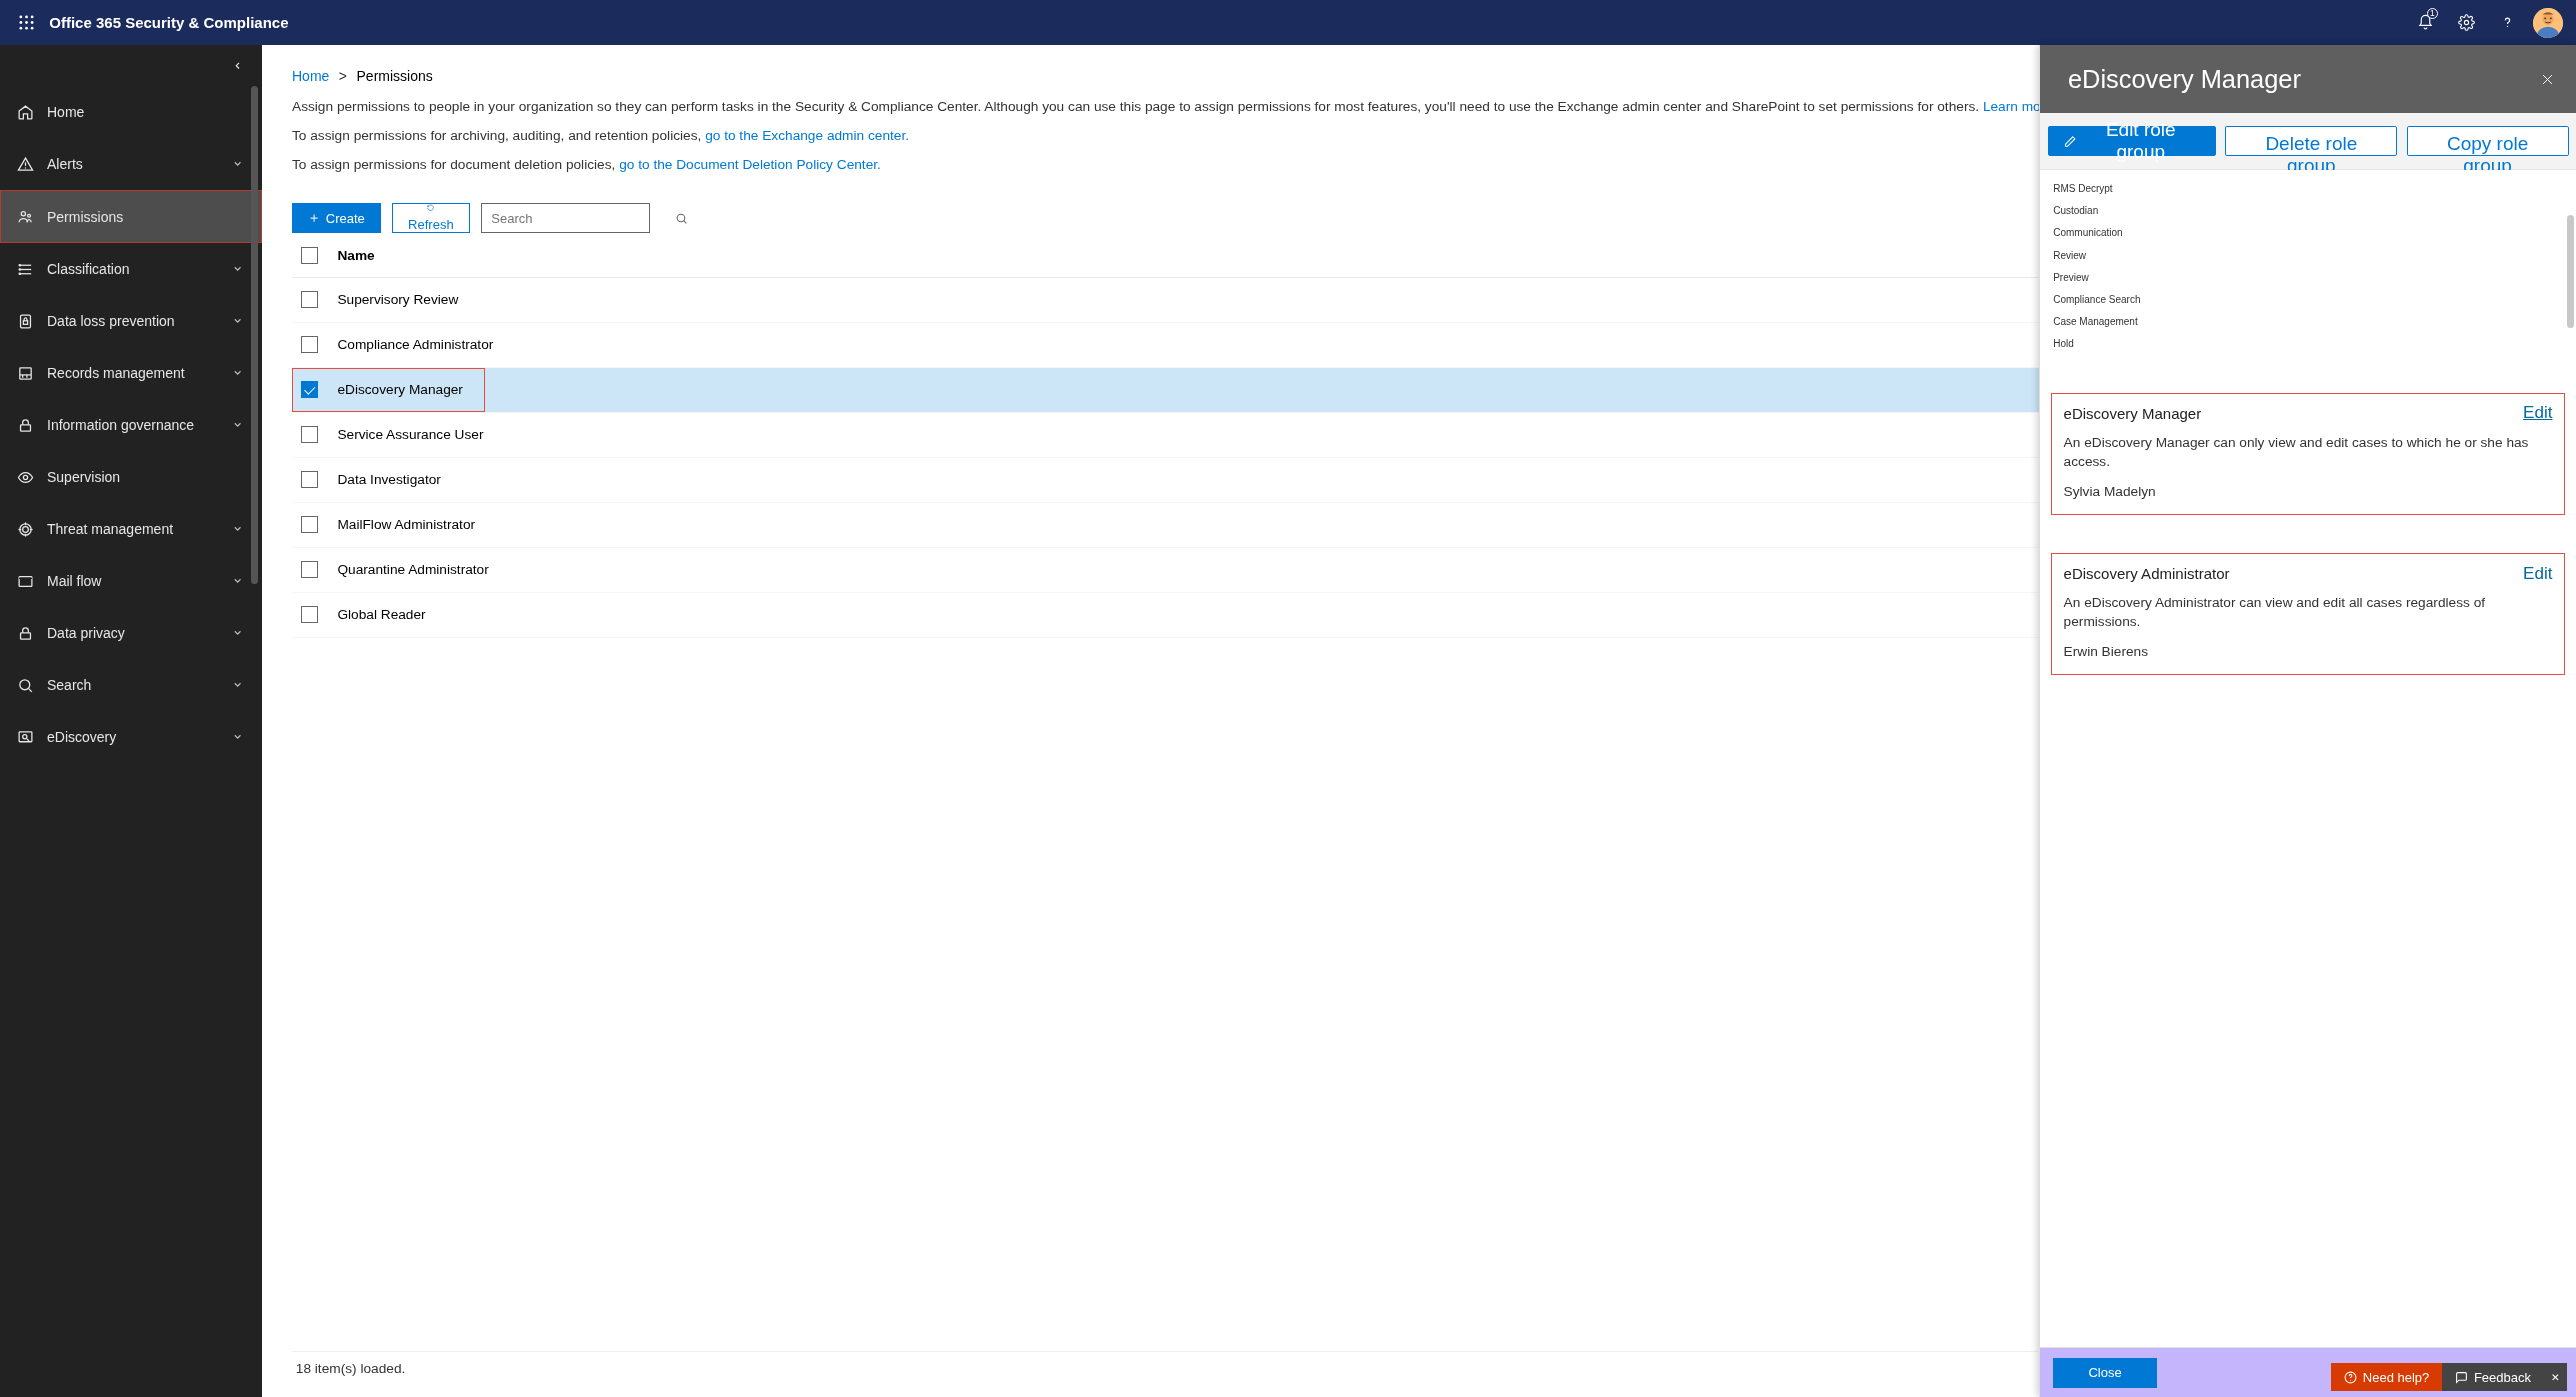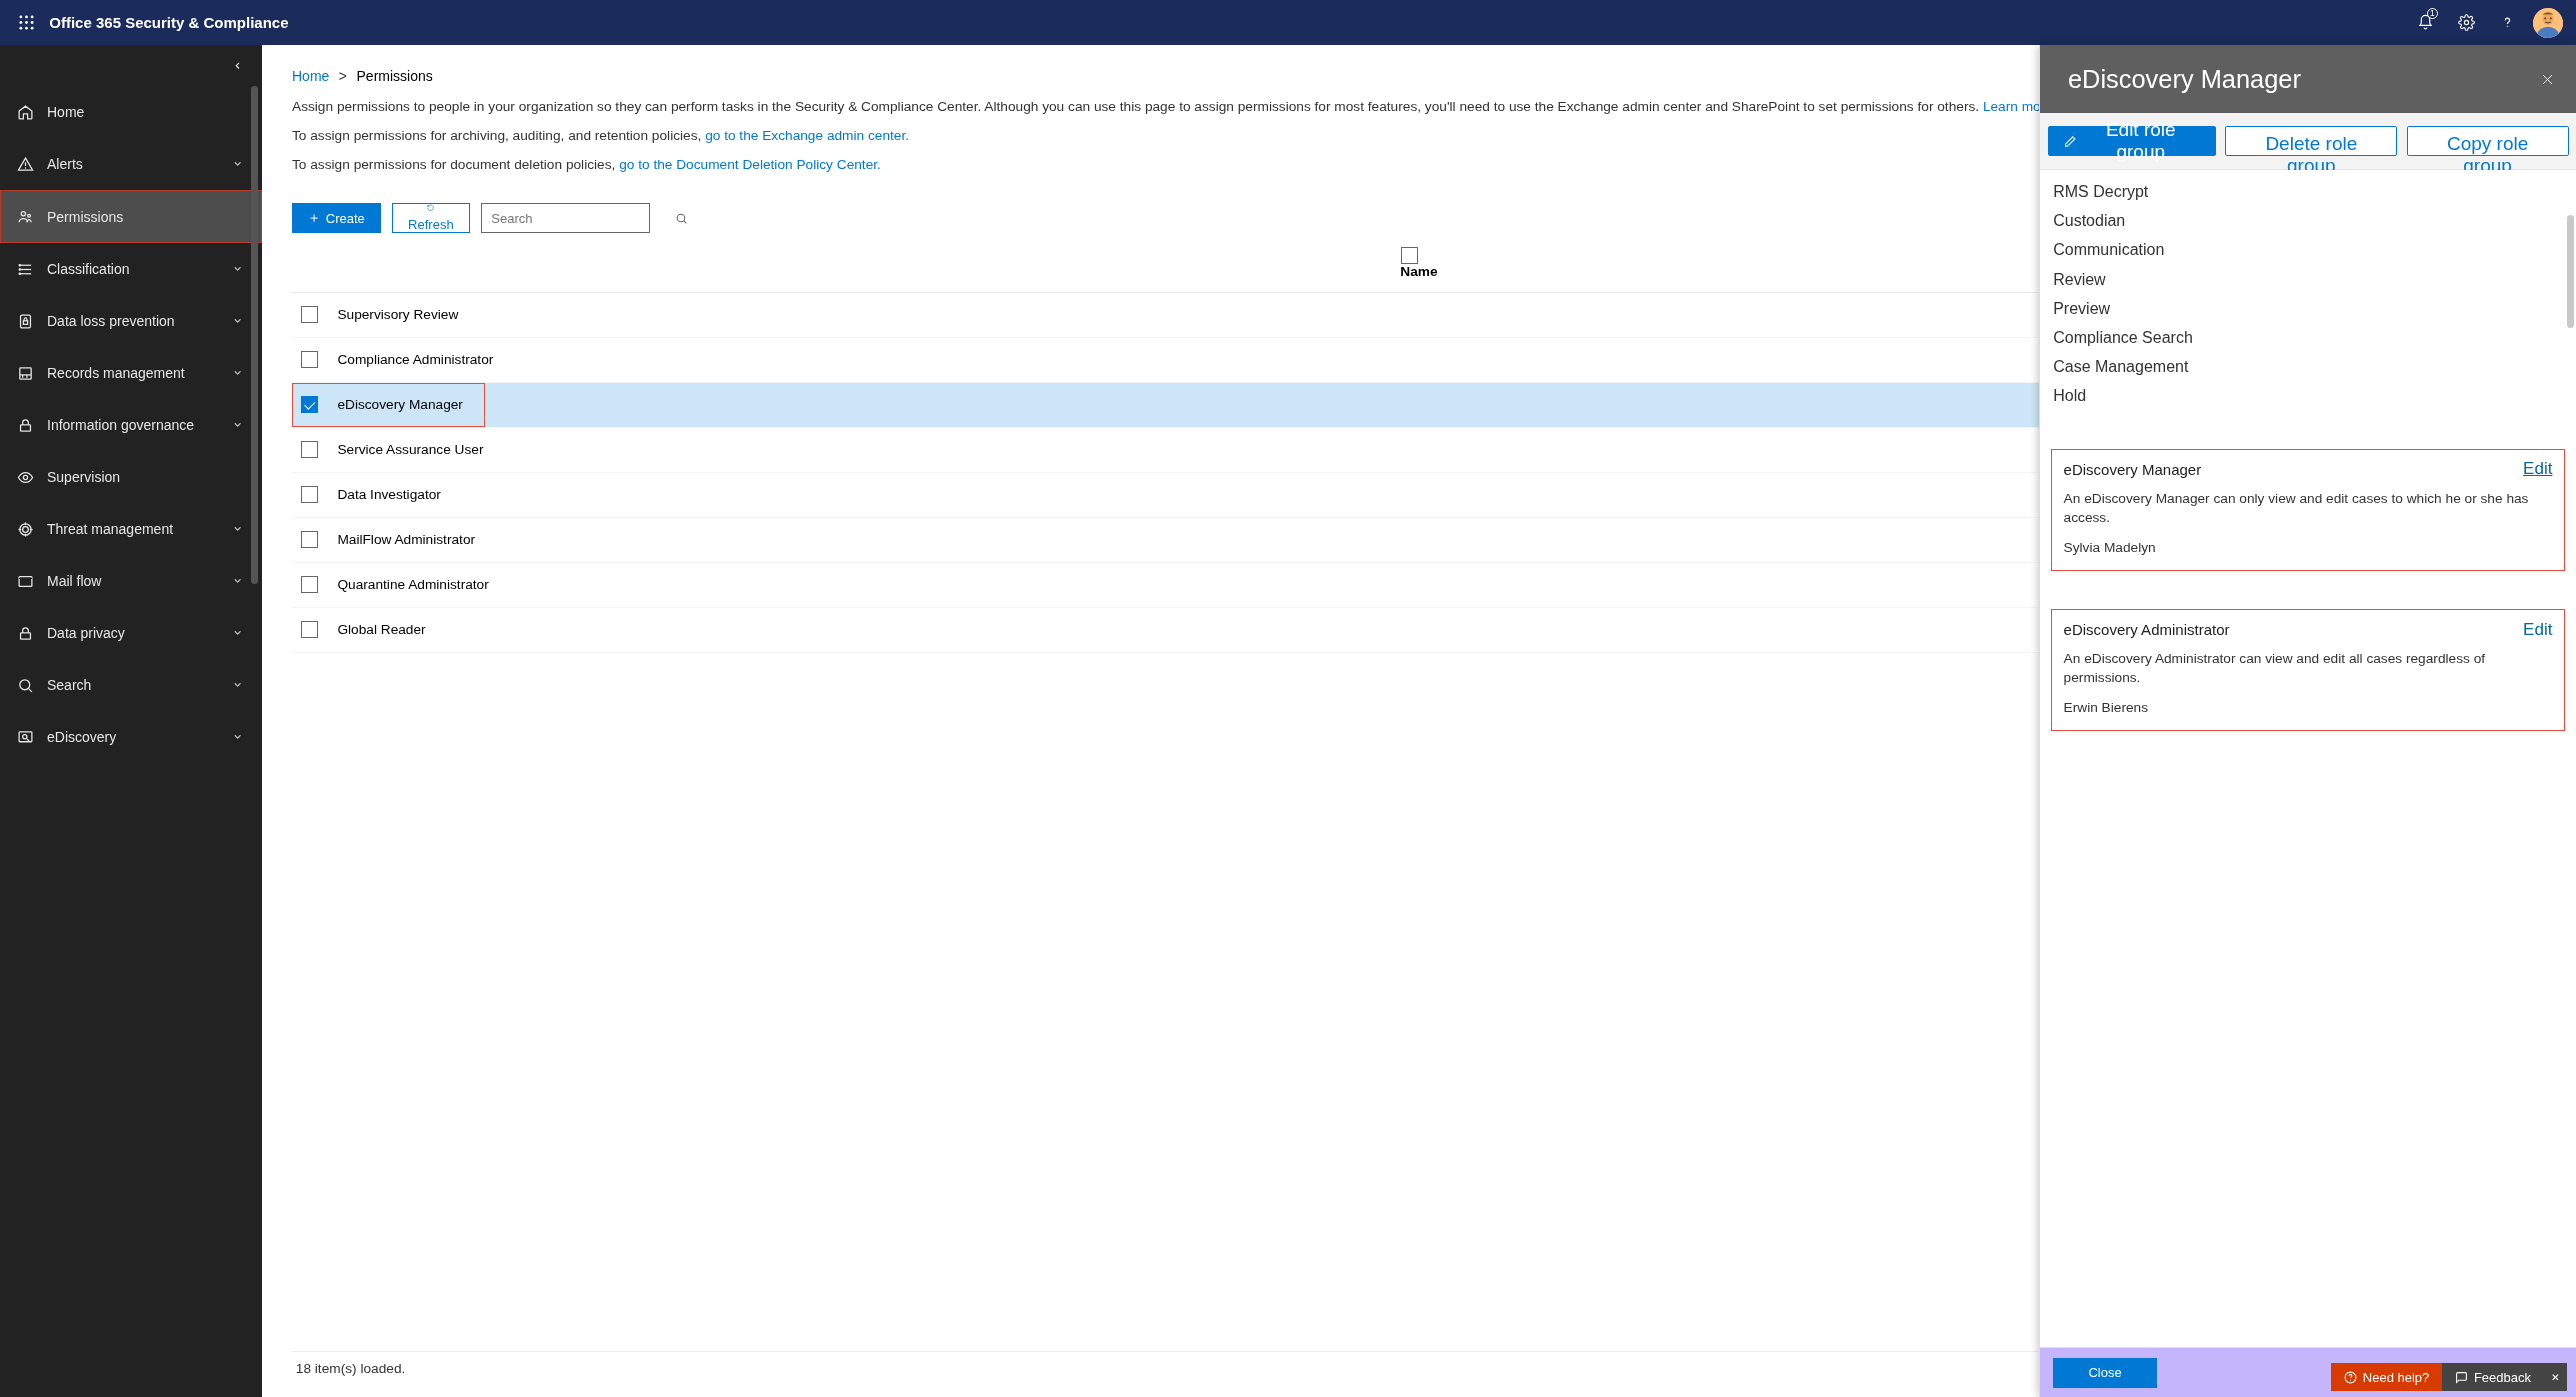--- a/index.html
+++ b/index.html
@@ -72,21 +72,21 @@
 
 .toolbar { display:flex; gap:11.3px; margin-top: 19px; margin-bottom: 6px; align-items:center; }
 .btn { height:30px; display:inline-flex; align-items:center; gap:5.6px; padding:0 15px; font-size:13px; cursor:pointer; border:0.9px solid transparent; }
 .btn.primary { background:#0078d4; color:#fff; border-color:#0078d4; }
 .btn.secondary { background:#fff; color:#0078d4; border:0.9px solid #0078d4;flex-direction:column; }
 .searchbox { height:30px; border:0.9px solid #666; display:flex; align-items:center; padding:0 7.5px 0 9.4px; width:169px; gap:7.5px; }
 .searchbox input { border:none; outline:none; flex:1; font-size:13px; color:#666; background:transparent; }
 .searchbox .sicon { color:#666; }
 
 .list { flex:1; overflow:hidden; }
-.list-header { display:flex; align-items:center; padding:7.5px 9.4px 13px 9.4px; font-size:13.7px; font-weight:600; border-bottom:0.9px solid #eaeaea;flex-direction:column; }
+.list-header { display:flex; align-items:center; padding:7.5px 9.4px 13px 9.4px; font-size:13.7px; font-weight:600; border-bottom:0.9px solid #eaeaea; }
 .list-row { display:flex; align-items:center; height:45px; padding:0 9.4px; font-size:13.7px; border-bottom:0.9px solid #f5f5f5; }
 .list-row.selected { background:#cde6f7; }
 .chk { width:17px; height:17px; border:1.4px solid #666; margin-right:19px; flex-shrink:0; background:#fff; display:flex; align-items:center; justify-content:center; }
 .chk.checked { background:#0078d4; border-color:#0078d4; }
 .chk.checked::after { content:""; width:4.7px; height:8.5px; border:solid #fff; border-width:0 1.9px 1.9px 0; transform:rotate(45deg); margin-top:-1.9px; }
 
 .statusbar { padding:9.4px 3.8px; font-size:13.7px; color:#333; border-top:0.9px solid #eee; }
 
 
 .flyout {
@@ -103,21 +103,21 @@
   display:flex; align-items:center; justify-content:space-between;
   padding: 0 21px 0 28px;
 }
 .fly-title { font-size: 25.4px; font-weight:400; }
 .fly-close { cursor:pointer; }
 
 .fly-actions { background:#f3f3f3; padding:13px 7.5px; display:flex; gap:9.4px; border-bottom:0.9px solid #e5e5e5; }
 .fly-actions .btn { border-radius:1.9px; font-size:19px; }
 
 .fly-body { flex:1; overflow-y:auto; background:#fff; padding: 7.5px 11.3px 11.3px 11.3px; position:relative; }
-.fly-body .item-line { font-size:16px; color:#333; padding:5.6px 1.9px; }
+.fly-body .item-line { font-size:10px; color:#333; padding:5.6px 1.9px; }
 
 .block {
   margin-top: 38px;
   padding: 9.4px 11.3px 15px 11.3px;
 }
 .block.boxed { border:0.9px solid #e74c3c; }
 .block .b-head { display:flex; justify-content:space-between; align-items:center; margin-bottom:9.4px; }
 .block .b-title { font-size:15px; font-weight:400; color:#222; }
 .block .b-edit { color:#0369a1; font-size:17px; cursor:pointer; }
 .block .b-edit.ul { text-decoration:underline; }

